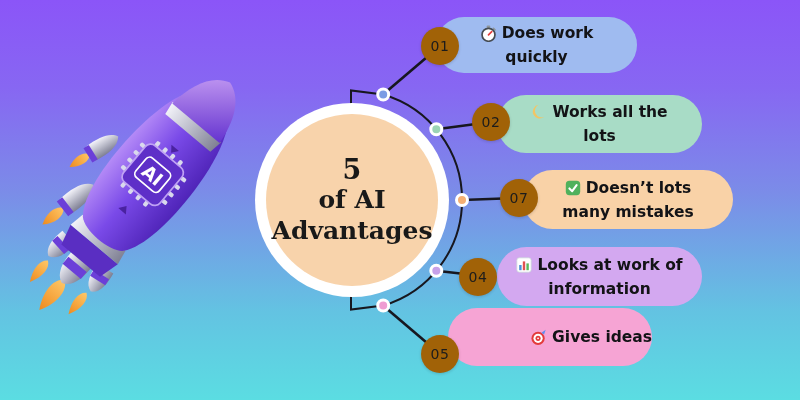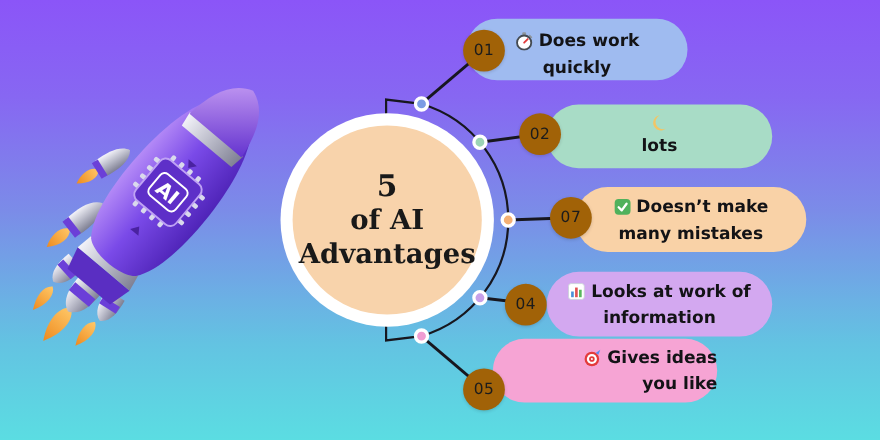--- a/index.html
+++ b/index.html
@@ -15,21 +15,21 @@
   .center-inner{width:172px;height:172px;border-radius:50%;background:#f8d3ab;
     display:flex;flex-direction:column;align-items:center;justify-content:center;text-align:center;
     font-family:"DejaVu Serif",serif;font-weight:bold;color:#191919;}
   .t-count{font-size:27px;line-height:1.15;}
   .t-line{font-size:25px;line-height:1.22;}
   
   .pill{position:absolute;border-radius:30px;display:flex;flex-direction:column;align-items:center;
     justify-content:center;color:#131316;font-weight:700;font-size:15.5px;line-height:24px;z-index:3;}
   .pill .l1{display:flex;align-items:center;gap:5px;}
   .icon{display:inline-flex;flex:0 0 auto;}
-  #pill-1{left:424px;top:17px;width:201px;height:56px;justify-content:flex-end;}
+  #pill-1{left:436px;top:17px;width:201px;height:56px;}
   #pill-2{left:497px;top:95px;width:205px;height:58px;}
   #pill-3{left:523px;top:170px;width:210px;height:59px;}
   #pill-4{left:497px;top:247px;width:205px;height:59px;}
   #pill-5{left:448px;top:308px;width:204px;height:58px;align-items:flex-end;}
   
   .num{position:absolute;width:38px;height:38px;border-radius:50%;background:#a16207;z-index:4;
     display:flex;align-items:center;justify-content:center;font-size:14px;font-weight:500;
     color:#1c1c1c;letter-spacing:.5px;box-shadow:0 1px 3px rgba(20,20,40,.18);}
   #num-1{left:421px;top:27px;}
   #num-2{left:472px;top:103px;}
@@ -173,33 +173,34 @@
   <span>quickly</span>
 </div>
 
 <div class="pill" id="pill-2" style="background: rgb(168, 220, 198);">
   <span class="l1">
     <span class="icon">
       <svg width="16" height="16" viewBox="0 0 20 20">
         <path d="M13.5 1.8 A8.6 8.6 0 1 0 13.5 18.2 A7 7 0 1 1 13.5 1.8 Z" fill="#f2c565" transform="rotate(-25 10 10)"></path>
       </svg>
     </span>
+    <span>Works all the</span>
   </span>
   <span>lots</span>
 </div>
 
 <div class="pill" id="pill-3" style="background: rgb(249, 210, 167);">
   <span class="l1">
     <span class="icon">
       <svg width="16" height="16" viewBox="0 0 20 20">
         <rect x="1" y="1" width="18" height="18" rx="4.5" fill="#50b15c"></rect>
         <path d="M5.5 10.5 L9 14 L14.5 6.5" stroke="#ffffff" stroke-width="2.6" fill="none" stroke-linecap="round" stroke-linejoin="round"></path>
       </svg>
     </span>
-    <span>Doesn’t make</span>
+    <span>Doesn’t lots</span>
   </span>
   <span>many mistakes</span>
 </div>
 
 <div class="pill" id="pill-4" style="background: rgb(211, 168, 240);">
   <span class="l1">
     <span class="icon">
       <svg width="16" height="16" viewBox="0 0 20 20">
         <rect x="1" y="1" width="18" height="18" rx="3" fill="#ffffff" stroke="#c9d2da"></rect>
         <rect x="4" y="10" width="3" height="6.5" fill="#4a90d9"></rect>
@@ -218,21 +219,20 @@
       <svg width="17" height="17" viewBox="0 0 20 20">
         <circle cx="9.5" cy="11" r="7.8" fill="#e33b3b"></circle>
         <circle cx="9.5" cy="11" r="5.4" fill="#ffffff"></circle>
         <circle cx="9.5" cy="11" r="3" fill="#e33b3b"></circle>
         <circle cx="9.5" cy="11" r="1.1" fill="#ffffff"></circle>
         <path d="M13.5 4.5 L18.5 1 L16.5 6.5 Z" fill="#5b8df0"></path>
       </svg>
     </span>
     <span>Gives ideas</span>
   </span>
-  <span>you like</span>
 </div>
 
 <div class="num" id="num-1">
     <span>01</span>
   </div>
 <div class="num" id="num-2">
     <span>02</span>
   </div>
 <div class="num" id="num-3">
     <span>07</span>

